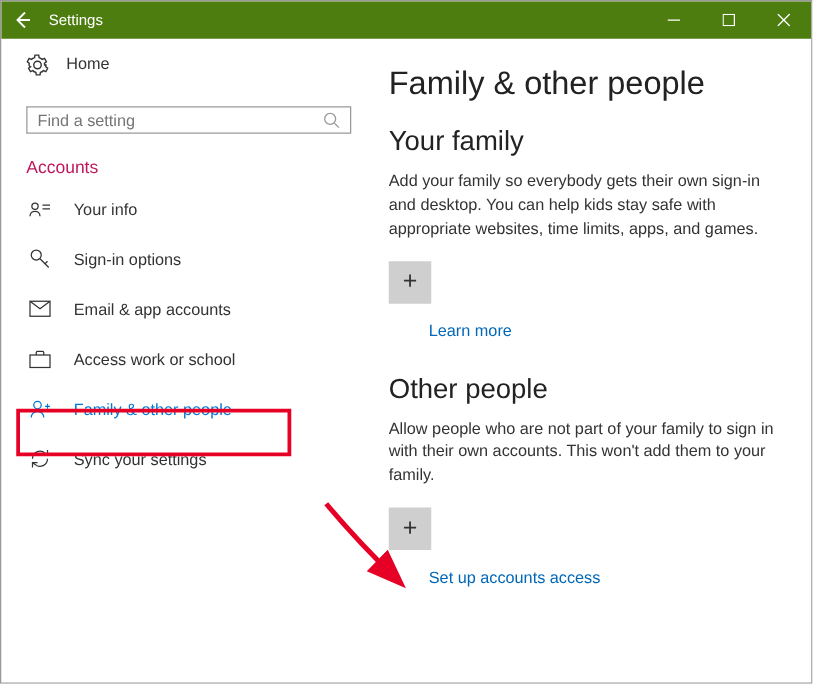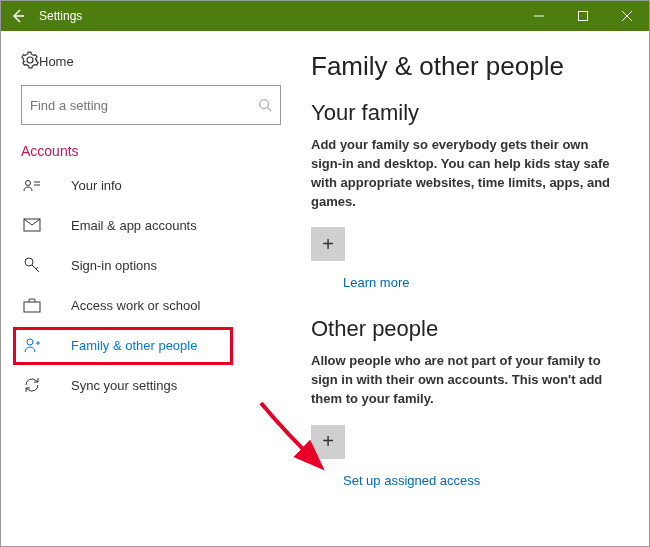--- a/index.html
+++ b/index.html
@@ -5,34 +5,34 @@
   * { box-sizing: border-box; margin: 0; padding: 0; }
   body { font-family: "Segoe UI", Arial, sans-serif; font-size: 13px; color: #333; background: #fff; }
   .window { width: 650px; height: 547px; position: relative; border: 1px solid #999; overflow: hidden; }
   .titlebar { height: 30px; background: #4d7c0f; color: #fff; display: flex; align-items: center; position: relative; }
   .back-btn { width: 34px; height: 30px; display: flex; align-items: center; justify-content: center; cursor: pointer; }
   .title { font-size: 12px; padding-left: 4px; }
   .win-controls { position: absolute; right: 0; top: 0; display: flex; height: 30px; }
   .win-btn { width: 44px; height: 30px; display: flex; align-items: center; justify-content: center; cursor: pointer; }
   .body { display: flex; width: 100%; height: calc(100% - 30px); }
   .sidebar { width: 290px; padding: 12px 20px 0 20px; }
-  .home-row { display: flex; align-items: center; height: 36px; margin-bottom: 6px; cursor: pointer; }
+  .home-row { display: flex; height: 36px; gap: 14px; margin-bottom: 6px; cursor: pointer; }
   .gear { display: inline-block; }
-  .search { width: 260px; height: 40px; border: 1px solid #999; display: flex; align-items: center; padding: 0 8px; color: #888; margin-bottom: 18px; }
+  .search { width: 260px; height: 22px; border: 1px solid #999; display: flex; align-items: center; padding: 0 8px; color: #888; margin-bottom: 18px; }
   .search input { border: none; outline: none; flex: 1; font-size: 13px; color: #333; background: transparent; }
   .section-label { color: #be185d; font-size: 14px; margin-bottom: 6px; }
-  .nav-item { display: flex; align-items: center; height: 40px; gap: 30px; cursor: pointer; padding-left: 2px; }
+  .nav-item { display: flex; align-items: center; height: 40px; gap: 18px; cursor: pointer; padding-left: 2px; }
   .nav-item .icon { width: 18px; height: 18px; display: flex; align-items: center; justify-content: center; color: #333; }
   .nav-item.selected { color: #0078d7; }
   .nav-item.selected .icon { color: #0078d7; }
   .highlight-box { position: absolute; border: 3px solid #e60026; pointer-events: none; }
   .content { flex: 1; padding: 20px 26px 0 20px; overflow: auto; }
   h1 { font-weight: 300; font-size: 26px; margin-bottom: 18px; color: #222; }
   h2 { font-weight: 400; font-size: 22px; margin-bottom: 10px; color: #222; }
-  .desc { font-size: 13px; line-height: 1.45; color: #333; margin-bottom: 16px; font-weight: bold; }
+  .desc { font-size: 13px; line-height: 1.45; color: #333; margin-bottom: 16px; }
   .add-row { display: flex; align-items: center; gap: 14px; margin-bottom: 14px; cursor: pointer; }
   .plus-box { width: 34px; height: 34px; background: #cfcfcf; display: flex; align-items: center; justify-content: center; font-size: 20px; color: #333; }
   .link { color: #0067b8; font-size: 13px; cursor: pointer; margin-bottom: 26px; display: inline-block; margin-left: 32px; }
   .arrow-annot { position: absolute; pointer-events: none; }
 </style>
 </head>
 <body>
 
 <div class="window">
 
@@ -93,37 +93,37 @@
               <path d="M1 13c0-2.5 2-4 4-4s4 1.5 4 4" stroke="#333" fill="none"></path>
               <line x1="11" y1="4" x2="17" y2="4" stroke="#333"></line>
               <line x1="11" y1="7" x2="17" y2="7" stroke="#333"></line>
             </svg>
         </span>
         <span>Your info</span>
       </div>
 
       <div class="nav-item">
         <span class="icon">
-          <svg width="18" height="14" viewBox="0 0 18 14">
-              <rect x="1" y="1" width="16" height="12" stroke="#333" fill="none"></rect>
-              <path d="M1 1l8 6 8-6" stroke="#333" fill="none"></path>
-            </svg>
-        </span>
-        <span>Email &amp; app accounts</span>
-      </div>
-
-      <div class="nav-item">
-        <span class="icon">
           <svg width="18" height="18" viewBox="0 0 18 18">
               <circle cx="6" cy="6" r="4" stroke="#333" fill="none"></circle>
               <line x1="9" y1="9" x2="16" y2="16" stroke="#333"></line>
               <line x1="13" y1="13" x2="15" y2="11" stroke="#333"></line>
             </svg>
         </span>
         <span>Sign-in options</span>
+      </div>
+
+      <div class="nav-item">
+        <span class="icon">
+          <svg width="18" height="14" viewBox="0 0 18 14">
+              <rect x="1" y="1" width="16" height="12" stroke="#333" fill="none"></rect>
+              <path d="M1 1l8 6 8-6" stroke="#333" fill="none"></path>
+            </svg>
+        </span>
+        <span>Email &amp; app accounts</span>
       </div>
 
       <div class="nav-item">
         <span class="icon">
           <svg width="18" height="16" viewBox="0 0 18 16">
               <rect x="1" y="5" width="16" height="10" stroke="#333" fill="none"></rect>
               <path d="M6 5V3a1 1 0 0 1 1-1h4a1 1 0 0 1 1 1v2" stroke="#333" fill="none"></path>
             </svg>
         </span>
         <span>Access work or school</span>
@@ -161,21 +161,21 @@
       <div class="add-row">
         <div class="plus-box">+</div>
       </div>
       <span class="link">Learn more</span>
 
       <h2>Other people</h2>
       <p class="desc">Allow people who are not part of your family to sign in with their own accounts. This won't add them to your family.</p>
       <div class="add-row">
         <div class="plus-box">+</div>
       </div>
-      <span class="link">Set up assigned access</span>
+      <span class="link">Set up accounts access</span>
     </div>
   </div>
 
   <div class="highlight-box" style="left:12px; top:326px; width:220px; height:38px;"></div>
 
   <svg class="arrow-annot" style="left:250px; top:392px;" width="90" height="90">
     <defs>
         <marker id="ah" markerWidth="10" markerHeight="10" refX="6" refY="3" orient="auto">
           <path d="M0,0 L0,6 L8,3 z" fill="#e60026"></path>
         </marker>

